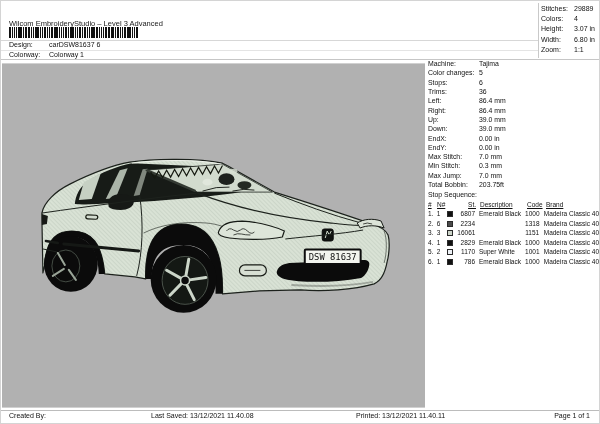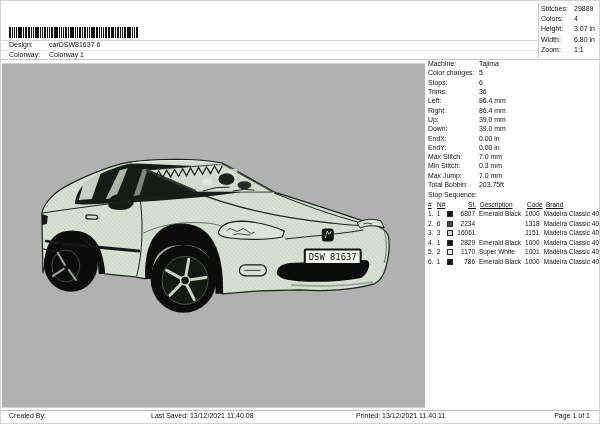--- a/index.html
+++ b/index.html
@@ -42,20 +42,21 @@
   .c-code { width:19px; }
   .c-brand { flex:1; white-space:nowrap; }
 
   .footer-item { top:411px; font-size:7px; color:#111; }
 </style>
 </head>
 <body>
 
 <div class="page">
 
+  <div class="abs subtitle">Wilcom EmbroideryStudio – Level 3 Advanced</div>
   <div class="abs barcode" id="barcode">
       <div style="width: 2.2px; margin-right: 1px;"></div>
       <div style="width: 1.1px; margin-right: 1px;"></div>
       <div style="width: 1.1px; margin-right: 1px;"></div>
       <div style="width: 1.1px; margin-right: 1px;"></div>
       <div style="width: 3.3px; margin-right: 1px;"></div>
       <div style="width: 1.1px; margin-right: 1px;"></div>
       <div style="width: 2.2px; margin-right: 1px;"></div>
       <div style="width: 2.2px; margin-right: 1px;"></div>
       <div style="width: 1.1px; margin-right: 1px;"></div>

